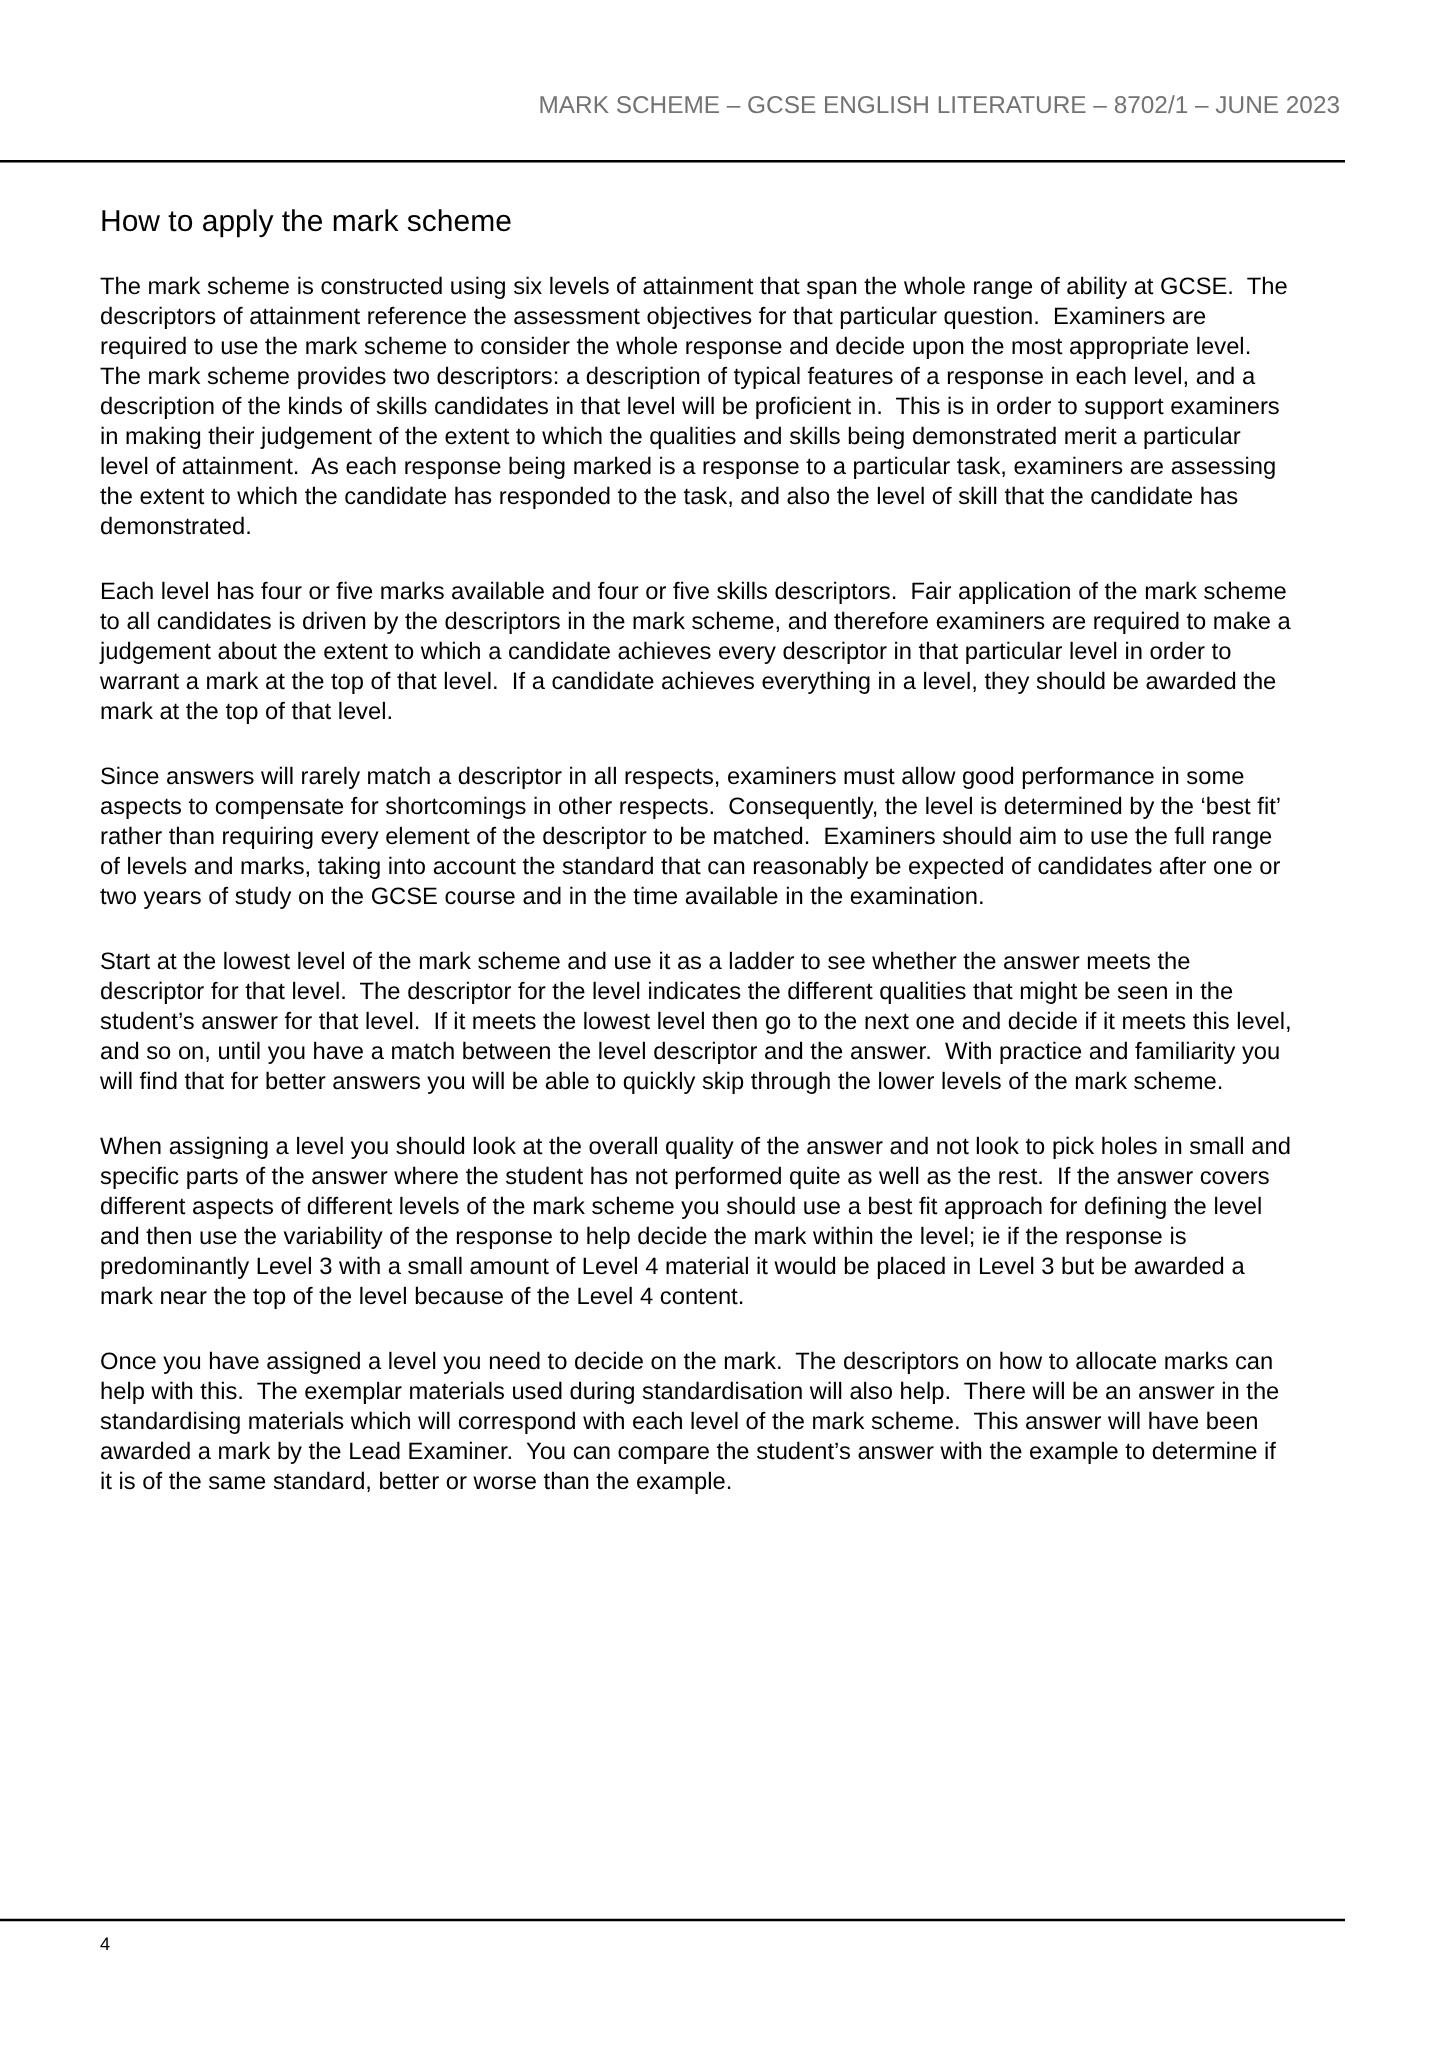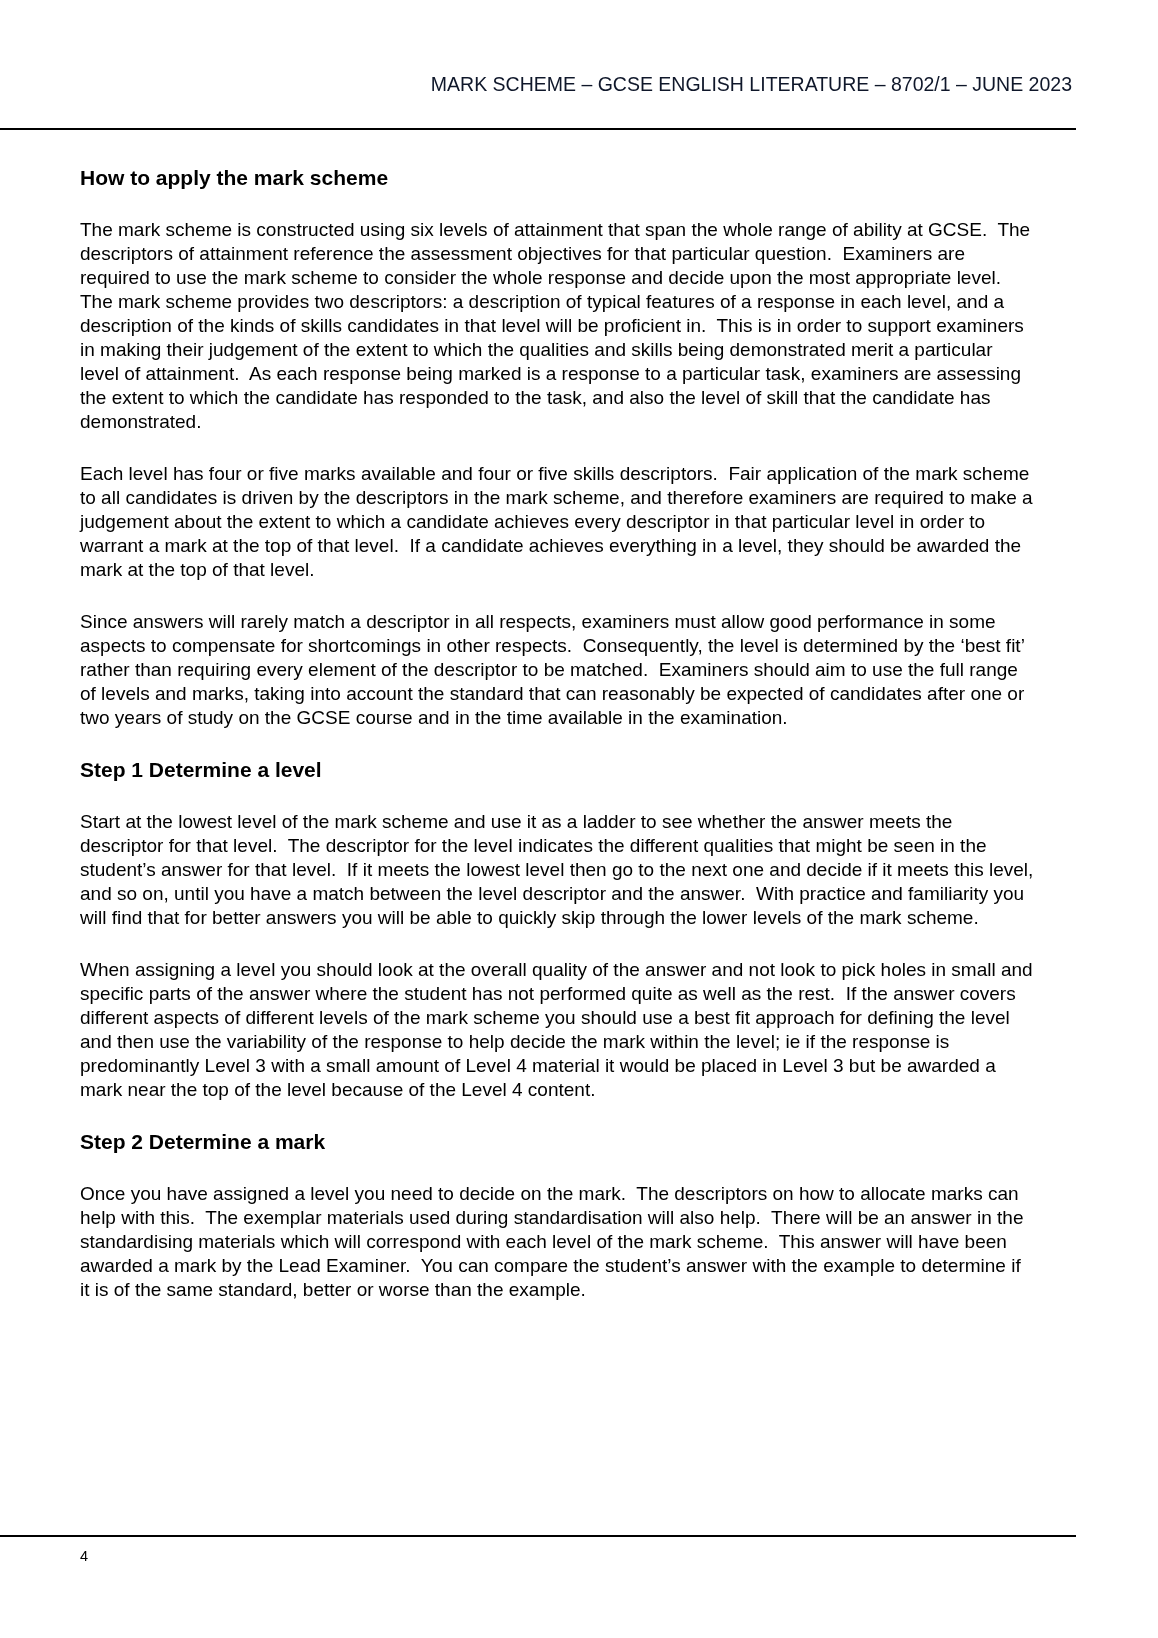--- a/index.html
+++ b/index.html
@@ -16,21 +16,21 @@
     color: #000000;
     overflow: hidden;
   }
   .header-title {
     position: absolute;
     top: 72px;
     right: 86px;
     font-size: 19.5px;
     line-height: 24px;
     white-space: nowrap;
-    color: #0f172a;
+    color: #737373;
   }
   .rule {
     position: absolute;
     left: 0;
     width: 1076px;
     height: 2px;
     background: #000000;
   }
   .header-rule { top: 128px; }
   .footer-rule { top: 1535px; }
@@ -40,23 +40,23 @@
     top: 166px;
     width: 954px;
     font-size: 19px;
     line-height: 24px;
   }
   .content p {
     margin: 0 0 28px 0;
     white-space: pre-wrap;
   }
   .content h1, .content h2 {
-    font-size: 21px;
+    font-size: 24px;
     line-height: 24px;
-    font-weight: bold;
+    font-weight: normal;
     margin: 0 0 28px 0;
   }
   .page-number {
     position: absolute;
     left: 80px;
     top: 1547px;
     font-size: 14.5px;
     line-height: 18px;
   }
 </style>
@@ -73,27 +73,25 @@
 
     <h1>How to apply the mark scheme</h1>
 
     <p>The mark scheme is constructed using six levels of attainment that span the whole range of ability at GCSE.  The descriptors of attainment reference the assessment objectives for that particular question.  Examiners are required to use the mark scheme to consider the whole response and decide upon the most appropriate level.  The mark scheme provides two descriptors: a description of typical features of a response in each level, and a description of the kinds of skills candidates in that level will be proficient in.  This is in order to support examiners in making their judgement of the extent to which the qualities and skills being demonstrated merit a particular level of attainment.  As each response being marked is a response to a particular task, examiners are assessing the extent to which the candidate has responded to the task, and also the level of skill that the candidate has demonstrated.</p>
 
     <p>Each level has four or five marks available and four or five skills descriptors.  Fair application of the mark scheme to all candidates is driven by the descriptors in the mark scheme, and therefore examiners are required to make a judgement about the extent to which a candidate achieves every descriptor in that particular level in order to warrant a mark at the top of that level.  If a candidate achieves everything in a level, they should be awarded the mark at the top of that level.</p>
 
     <p>Since answers will rarely match a descriptor in all respects, examiners must allow good performance in some aspects to compensate for shortcomings in other respects.  Consequently, the level is determined by the ‘best fit’ rather than requiring every element of the descriptor to be matched.  Examiners should aim to use the full range of levels and marks, taking into account the standard that can reasonably be expected of candidates after one or two years of study on the GCSE course and in the time available in the examination.</p>
 
 
-    <h2>Step 1 Determine a level</h2>
 
     <p>Start at the lowest level of the mark scheme and use it as a ladder to see whether the answer meets the descriptor for that level.  The descriptor for the level indicates the different qualities that might be seen in the student’s answer for that level.  If it meets the lowest level then go to the next one and decide if it meets this level, and so on, until you have a match between the level descriptor and the answer.  With practice and familiarity you will find that for better answers you will be able to quickly skip through the lower levels of the mark scheme.</p>
 
     <p>When assigning a level you should look at the overall quality of the answer and not look to pick holes in small and specific parts of the answer where the student has not performed quite as well as the rest.  If the answer covers different aspects of different levels of the mark scheme you should use a best fit approach for defining the level and then use the variability of the response to help decide the mark within the level; ie if the response is predominantly Level 3 with a small amount of Level 4 material it would be placed in Level 3 but be awarded a mark near the top of the level because of the Level 4 content.</p>
 
-    <h2>Step 2 Determine a mark</h2>
 
     <p>Once you have assigned a level you need to decide on the mark.  The descriptors on how to allocate marks can help with this.  The exemplar materials used during standardisation will also help.  There will be an answer in the standardising materials which will correspond with each level of the mark scheme.  This answer will have been awarded a mark by the Lead Examiner.  You can compare the student’s answer with the example to determine if it is of the same standard, better or worse than the example.</p>
 
   </main>
 
   <div class="rule footer-rule"></div>
 
   <div class="page-number">4</div>
 
 </div>

